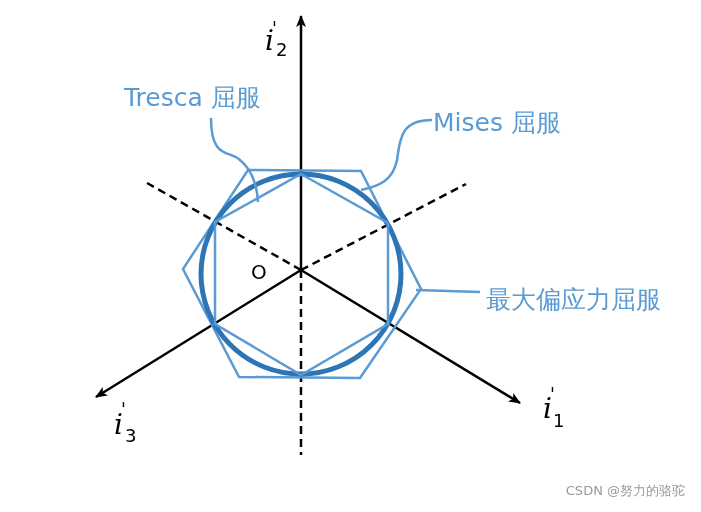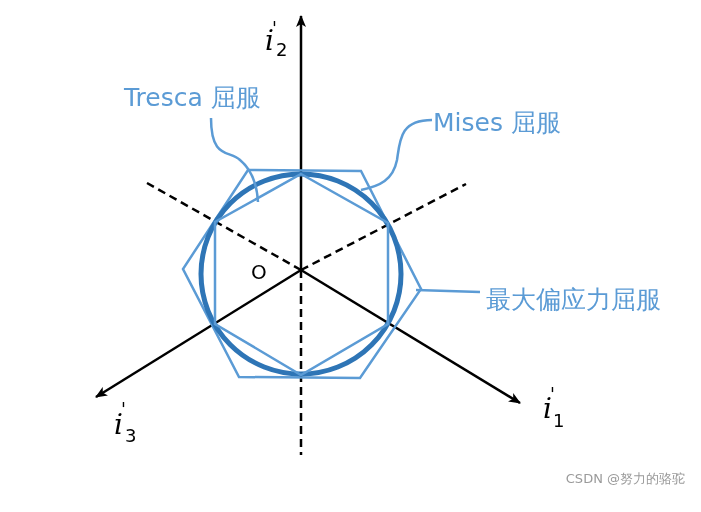--- a/index.html
+++ b/index.html
@@ -2,21 +2,21 @@
 <html><head>
 <meta charset="utf-8">
 <style>
   html, body { margin: 0; padding: 0; background: #ffffff; }
   body { width: 701px; height: 512px; position: relative; overflow: hidden; }
   #canvas { position: absolute; left: 0; top: 0; }
   .label-blue { font-family: "DejaVu Sans", sans-serif; fill: #5b9bd5; }
   .axis-label { font-family: "DejaVu Serif", serif; font-style: italic; fill: #000; }
   .axis-sub { font-family: "DejaVu Sans", sans-serif; fill: #000; }
   .origin { font-family: "DejaVu Sans", sans-serif; fill: #000; }
-  .watermark { position: absolute; right: 16px; bottom: 24px; font-family: "DejaVu Sans", sans-serif; font-size: 13px; color: #9a9a9a; }
+  .watermark { position: absolute; right: 16px; bottom: 12px; font-family: "DejaVu Sans", sans-serif; font-size: 13px; color: #9a9a9a; }
 </style>
 </head>
 <body>
 
 <svg id="canvas" width="701" height="512" viewBox="0 0 701 512" xmlns="http://www.w3.org/2000/svg">
   <defs>
     <marker id="arrow" markerWidth="12" markerHeight="10" refX="11" refY="5" orient="auto" markerUnits="userSpaceOnUse">
       <path d="M0,0 L12,5 L0,10 L3,5 z" fill="#000"></path>
     </marker>
   </defs>

